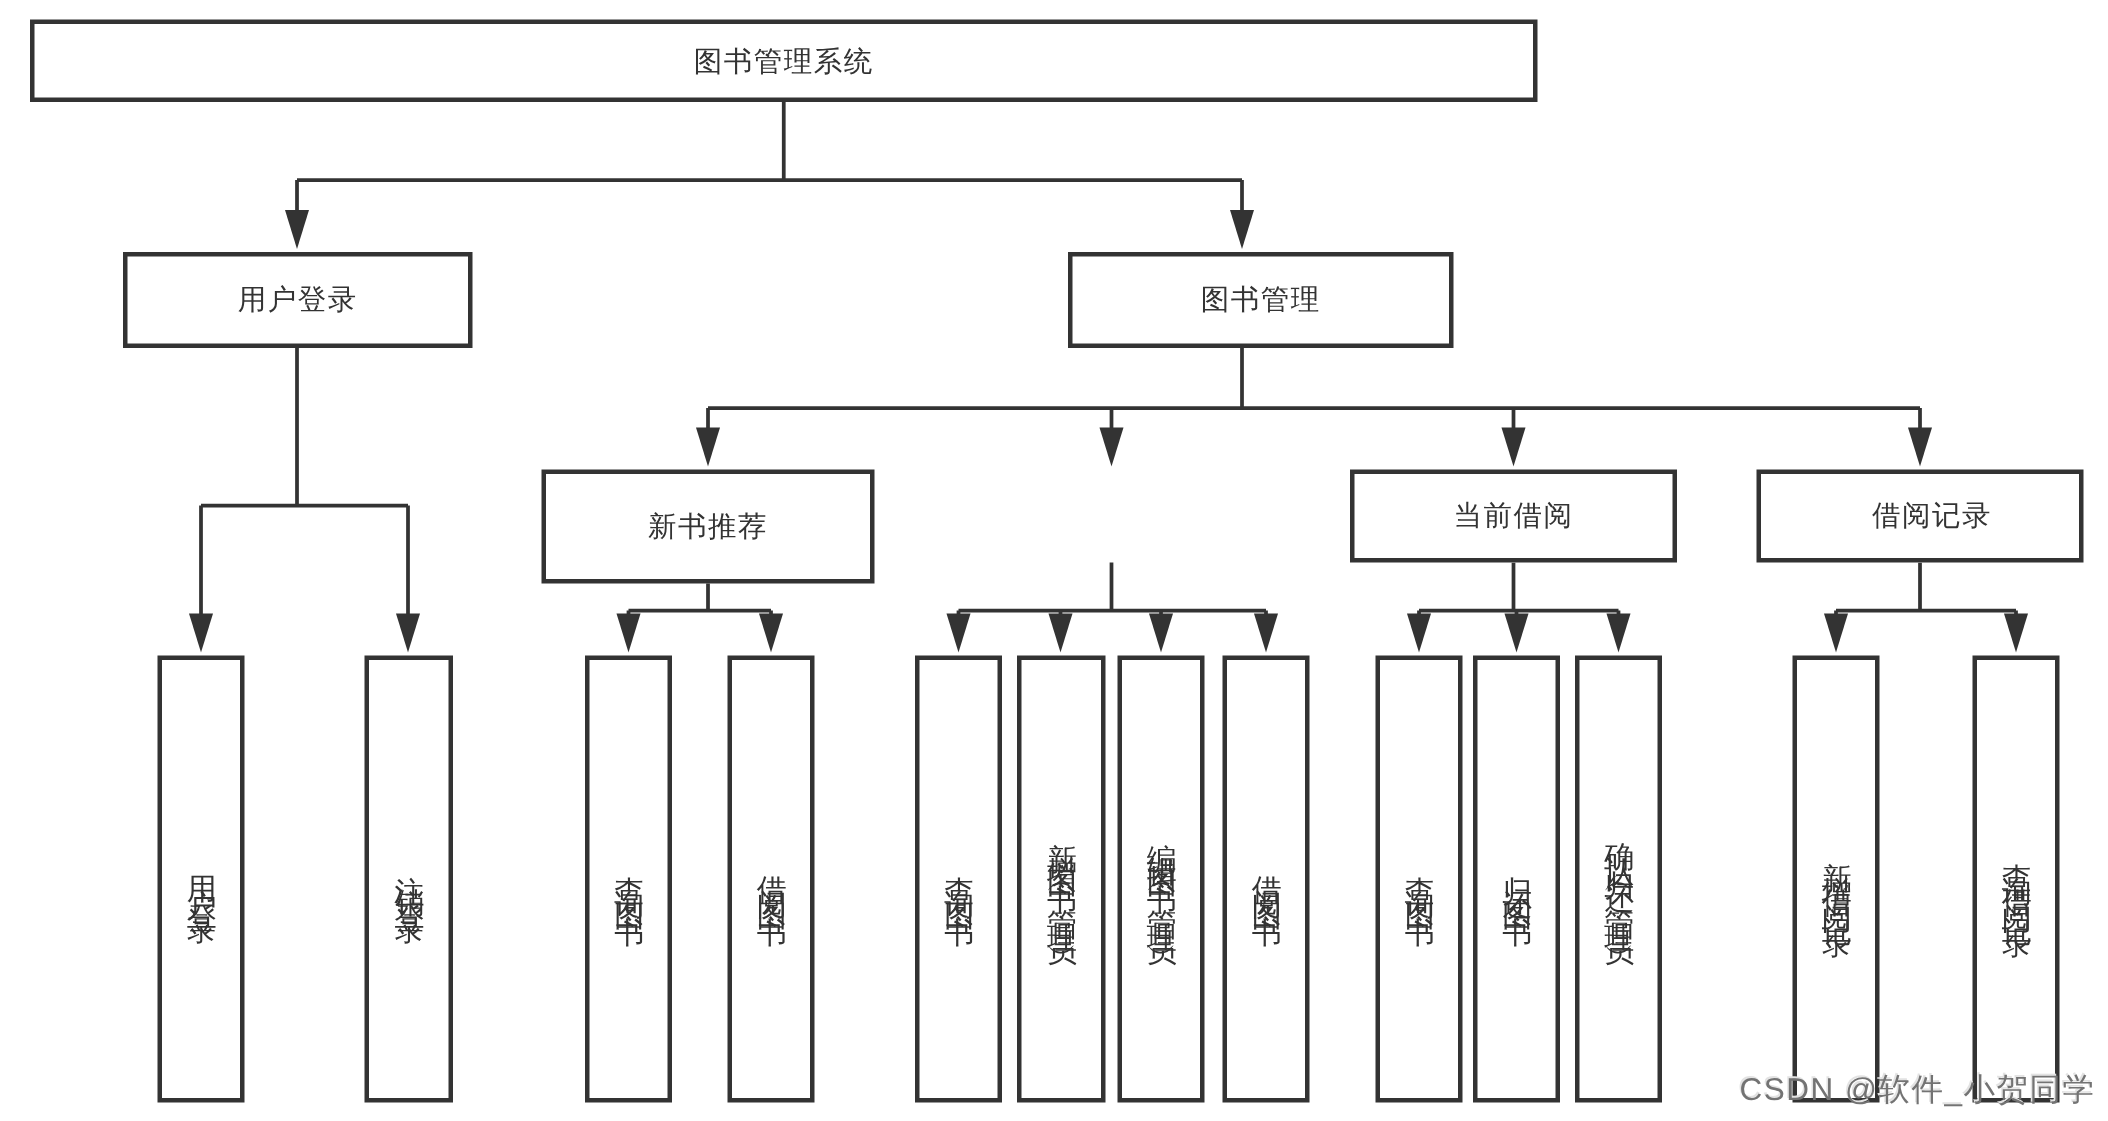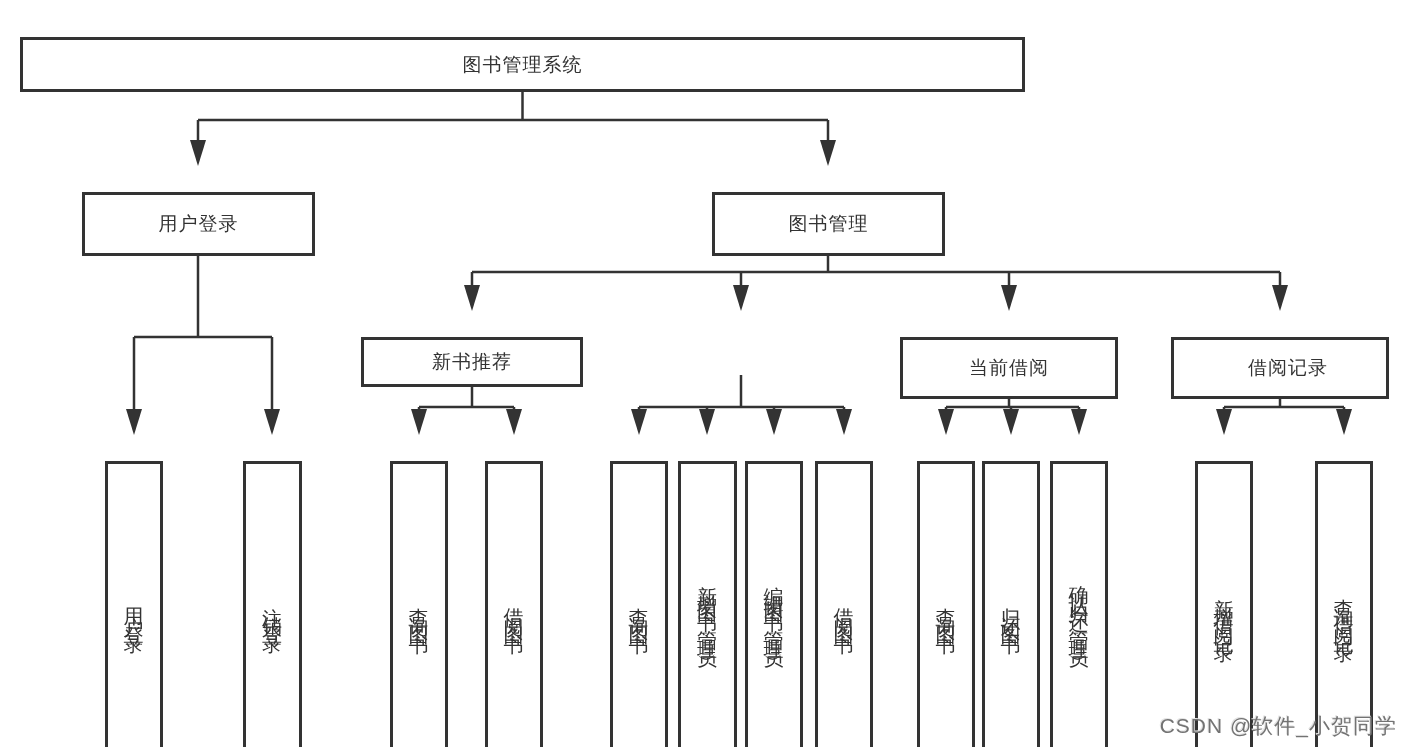--- a/index.html
+++ b/index.html
@@ -14,37 +14,36 @@
   svg.wires { position: absolute; left: 0; top: 0; z-index: 1; }
   .node {
     position: absolute;
     border: 3px solid #333333;
     background: #ffffff;
     color: #333333;
     display: flex;
     align-items: center;
     justify-content: center;
     z-index: 2;
-    margin-top: 24px;
   }
   .h-node { font-size: 19px; letter-spacing: 1px; }
   .v-node {
     writing-mode: vertical-rl;
     font-size: 20px;
     letter-spacing: 9px;
     line-height: 1;
     text-align: center;
   }
   
   .n-root   { left: 20px;   top: 13px;  width: 1005px; height: 55px; }
   
   .n-ul     { left: 82px;   top: 168px; width: 233px;  height: 64px; }
-  .n-bm     { left: 712px;  top: 168px; width: 233px;  height: 64px; }
-  
-  .n-s1     { left: 361px;  top: 313px; width: 222px;  height: 50px; }
+  .n-bm     { left: 712px;  top: 168px; width: 257px;  height: 64px; }
+  
+  .n-s1     { left: 361px;  top: 313px; width: 222px;  height: 76px; }
   .n-s2     { left: 630px;  top: 313px; width: 222px;  height: 62px; }
   .n-s3     { left: 900px;  top: 313px; width: 218px;  height: 62px; }
   .n-s4     { left: 1171px; top: 313px; width: 218px;  height: 62px; padding-left: 16px; }
   
   .leaf     { top: 437px; height: 298px; width: 58px; }
   .n-ul-1   { left: 105px; }
   .n-ul-2   { left: 243px; width: 59px; }
   .n-s1-1   { left: 390px; }
   .n-s1-2   { left: 485px; }
   .n-s2-1   { left: 610px; }

